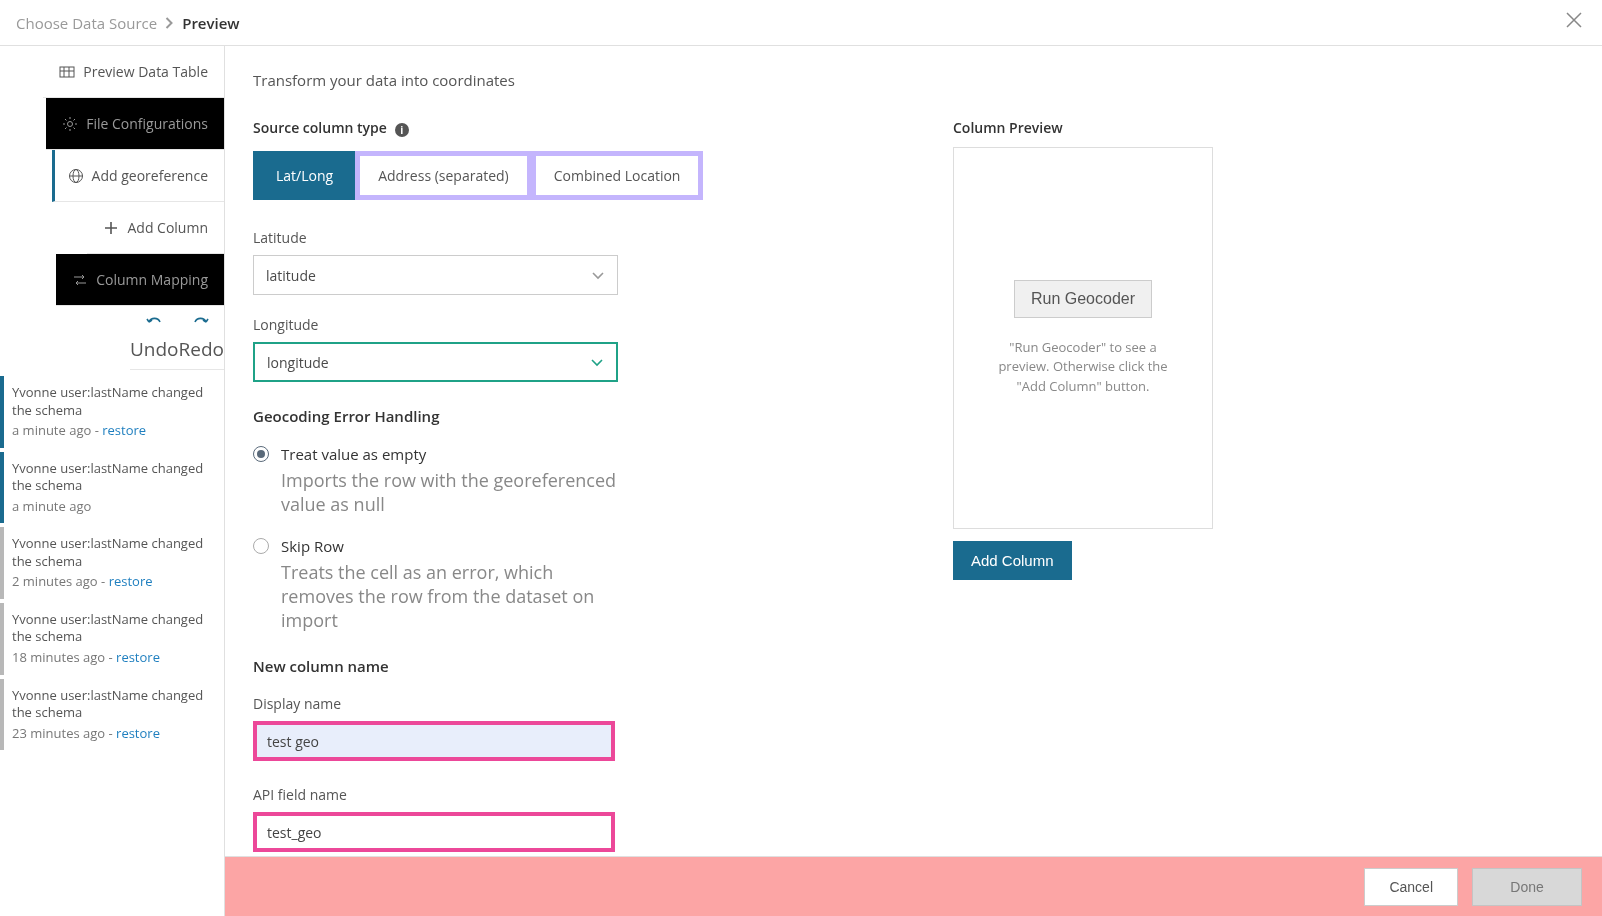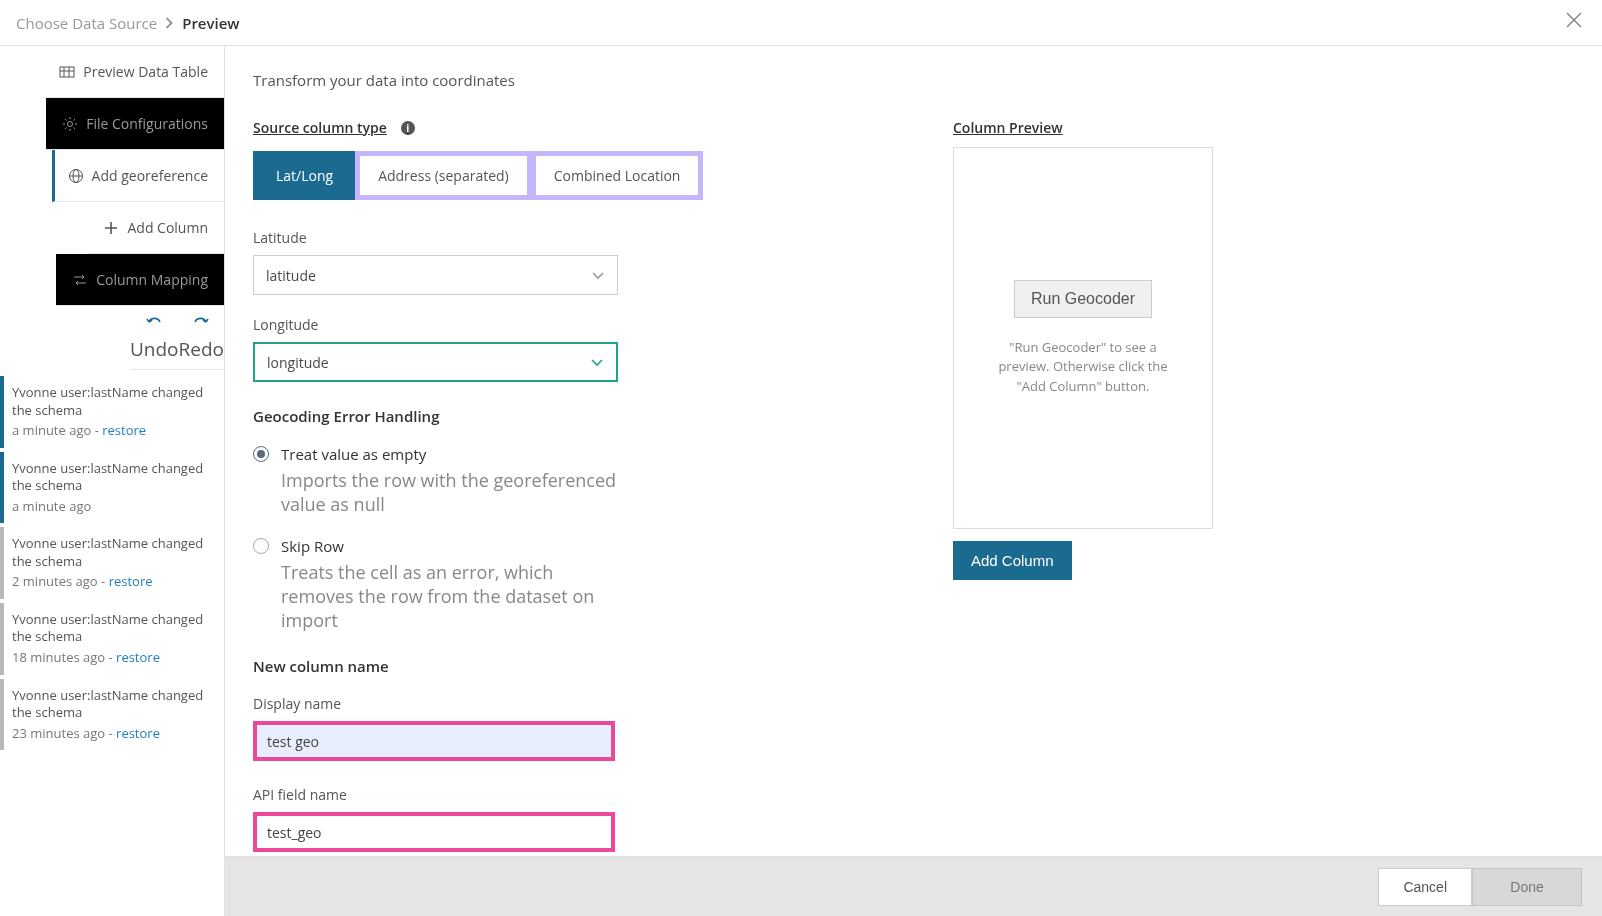--- a/index.html
+++ b/index.html
@@ -105,21 +105,21 @@
     padding: 24px 28px 24px 28px;
   }
   .content-wrap {
     display: flex;
     gap: 60px;
     align-items: flex-start;
   }
   .left-col { width: 640px; }
   .right-col { width: 260px; }
   .subtitle { color: #555; margin-bottom: 28px; font-size: 15px; }
-  .section-label { color: #333; font-weight: 600; font-size: 14px; display: flex; align-items: center; gap: 14px; margin-bottom: 14px; text-decoration: underline; }
+  .section-label { color: #333; font-weight: 600; font-size: 14px; display: flex; align-items: flex-end; gap: 8px; margin-bottom: 14px; }
   .info-ic { width: 14px; height: 14px; border-radius: 50%; background: #555; color: #fff; display:inline-flex; align-items:center; justify-content:center; font-size:10px; font-weight:bold; }
   .tabs { display: flex; margin-bottom: 28px; }
   .tab {
     padding: 10px 18px;
     border: 5px solid #c4b5fd;
     background: #fff;
     color: #555;
     font-size: 14px;
     cursor: pointer;
     margin-left: -1px;
@@ -189,24 +189,25 @@
     background: #1a6b8f;
     color: #fff;
     border: none;
     padding: 11px 18px;
     font-size: 15px;
     cursor: pointer;
   }
   .footer {
     height: 60px;
     border-top: 1px solid #e0e0e0;
-    background: #e5e5e5;
+    background: #fca5a5;
     display: flex;
     align-items: center;
     justify-content: flex-end;
+    gap: 14px;
     padding: 0 20px;
   }
   .btn {
     padding: 10px 24px;
     font-size: 14px;
     border: 1px solid #ccc;
     cursor: pointer;
   }
   .btn-cancel { background: #fff; color: #555; }
   .btn-done { background: #d8d8d8; color: #777; border-color: #c4c4c4; min-width: 110px; }

